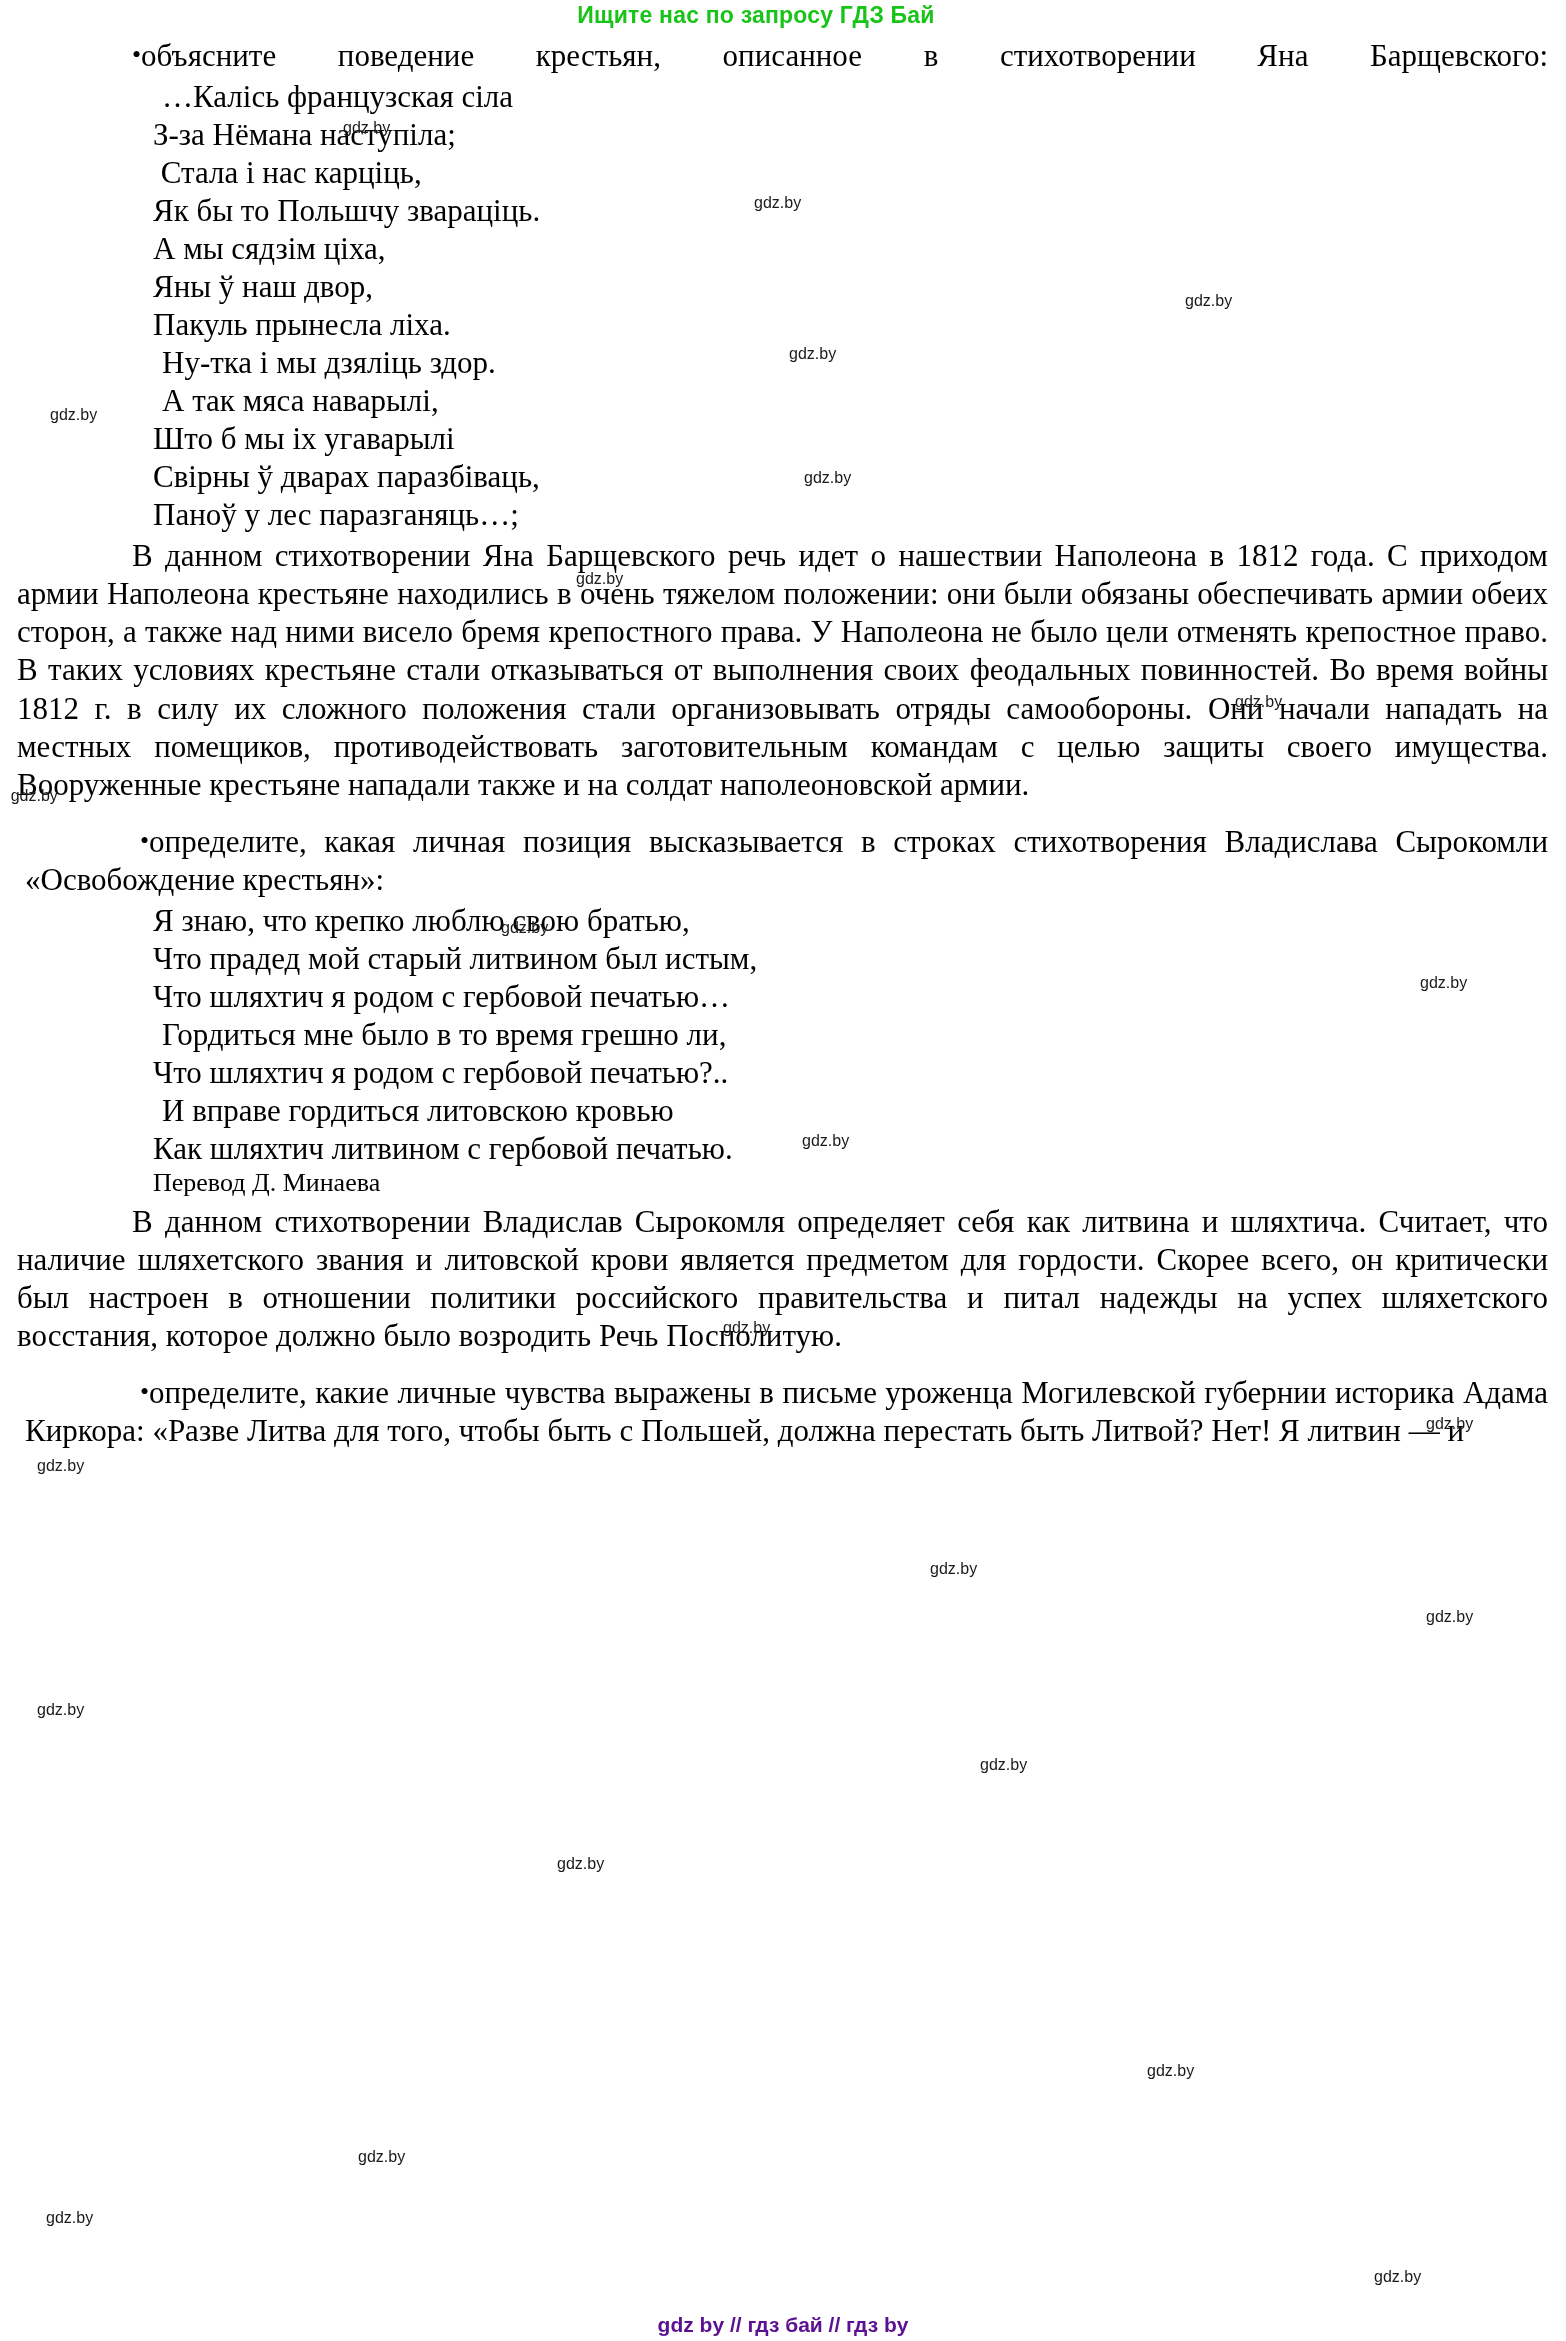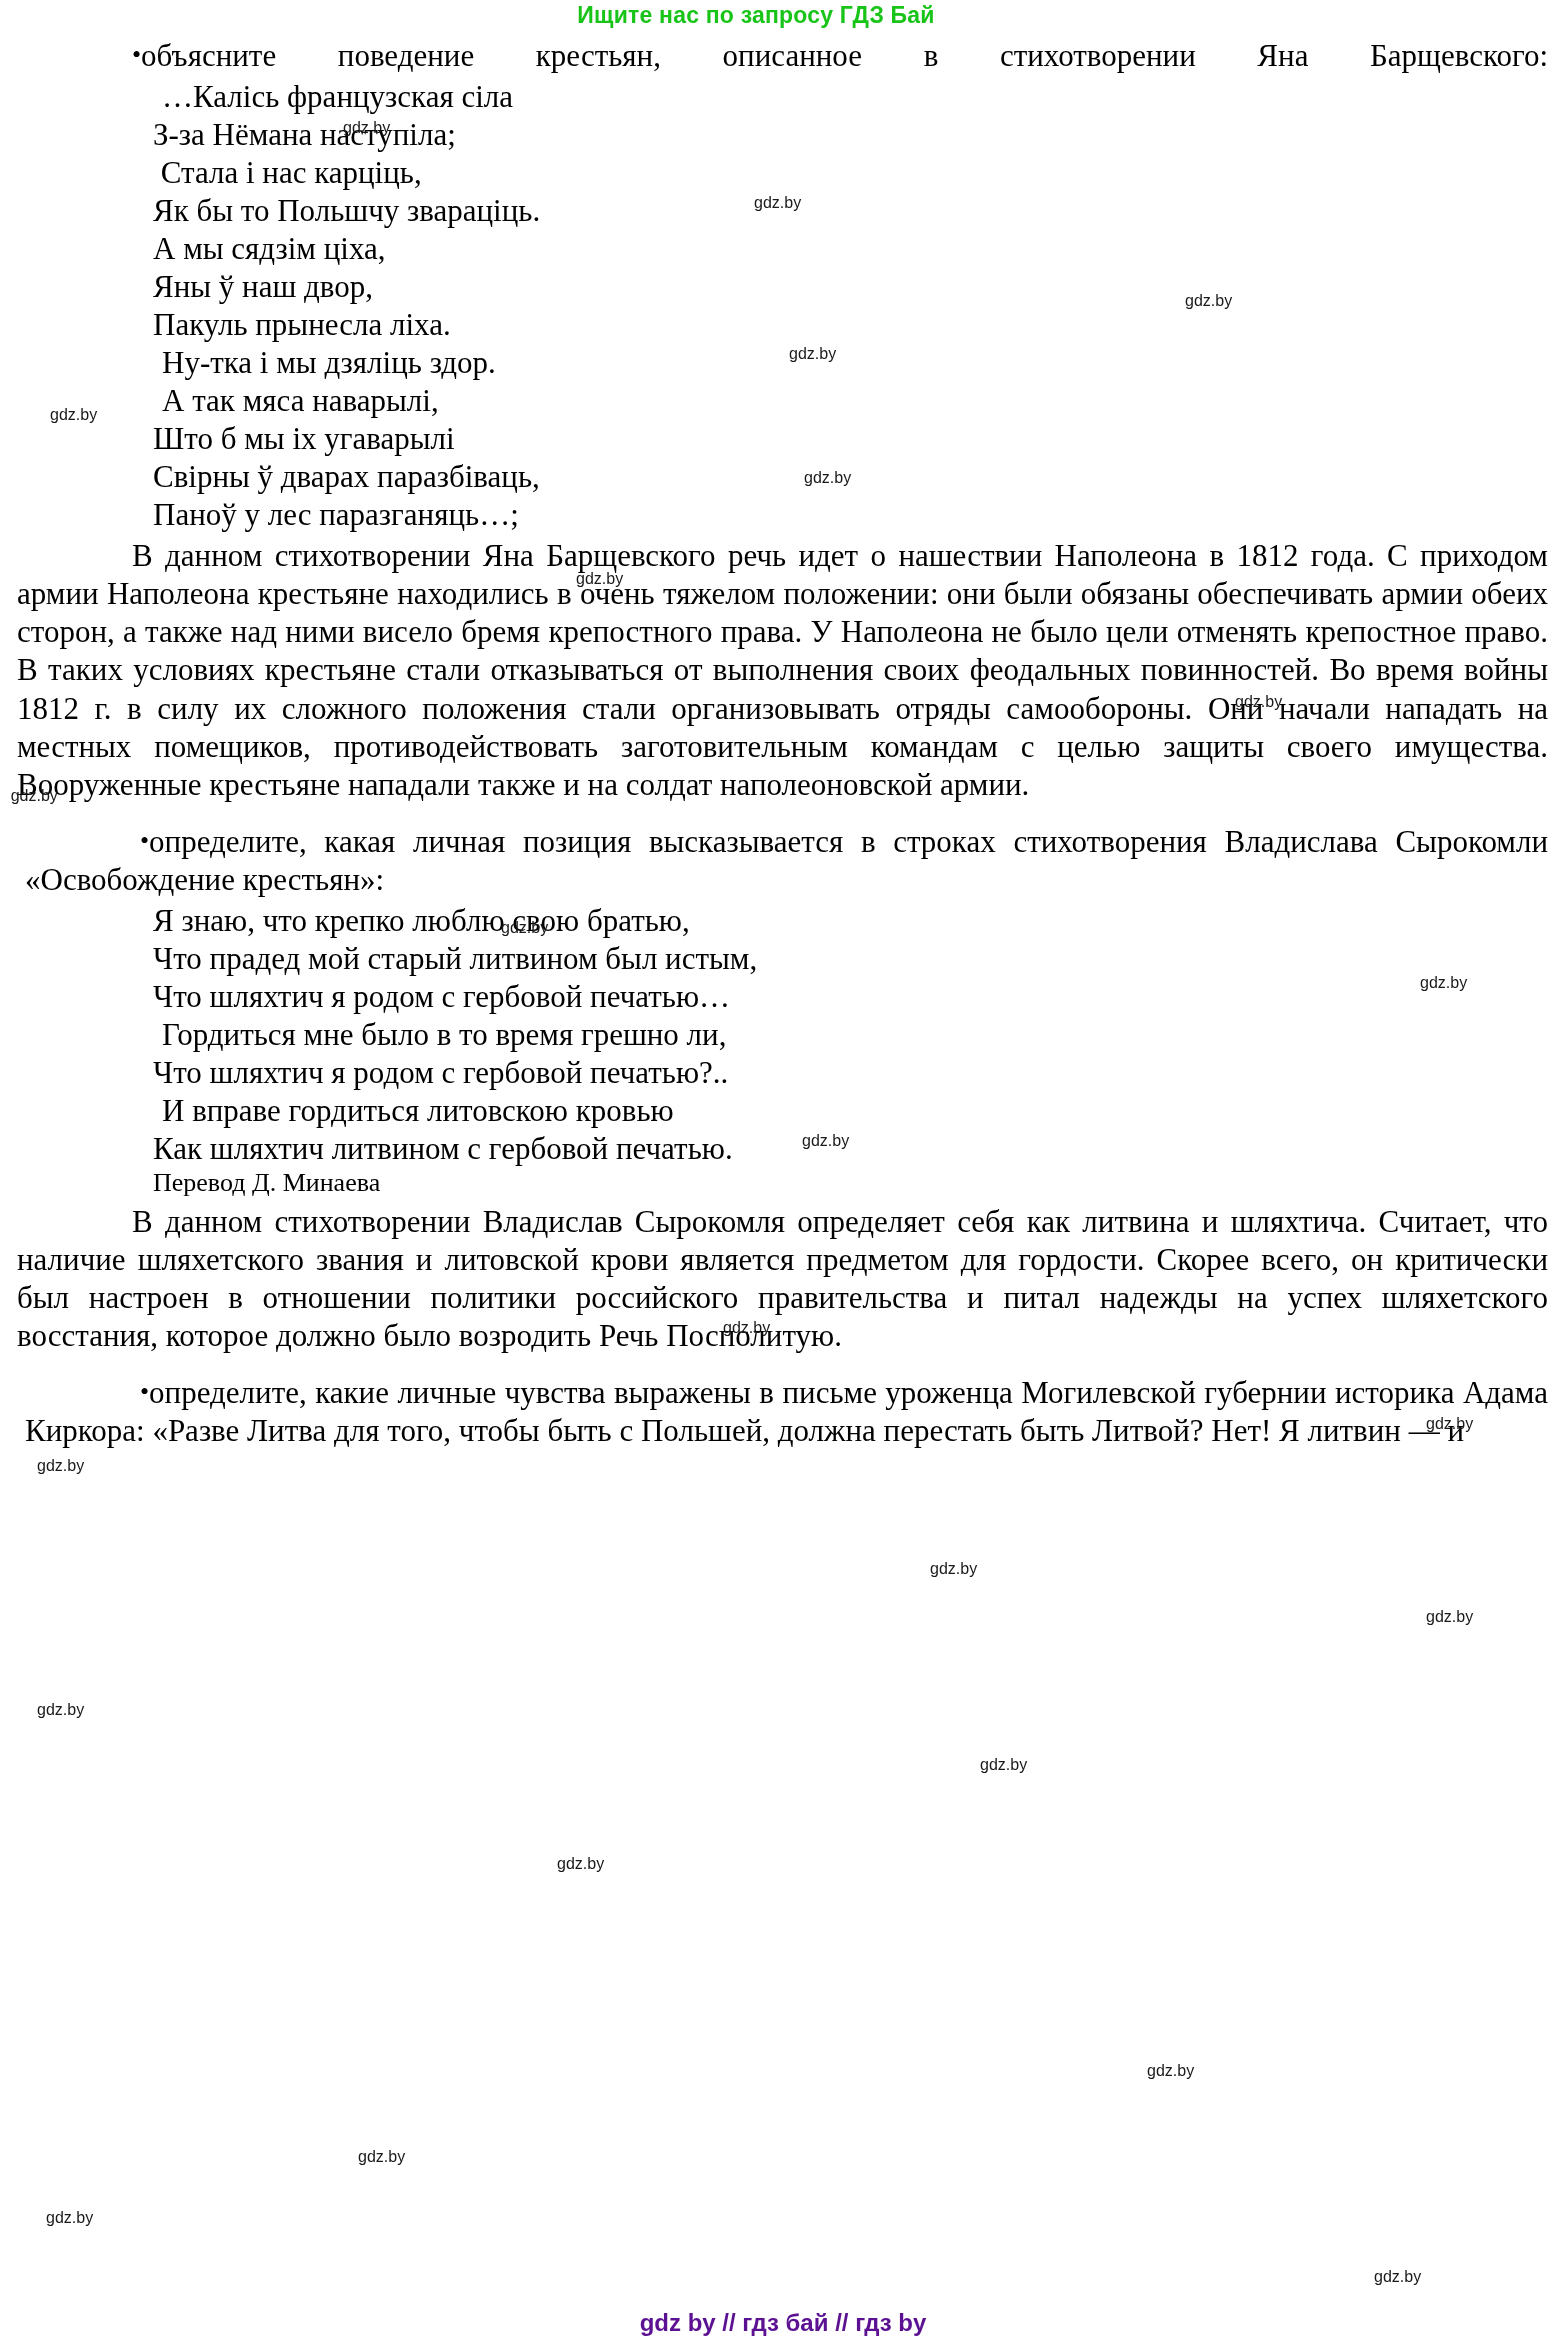--- a/index.html
+++ b/index.html
@@ -109,21 +109,21 @@
 
   
   #footer-links {
     position: absolute;
     left: 0;
     bottom: 4.6px;
     width: 1566px;
     text-align: center;
     font-family: "Liberation Sans", "DejaVu Sans", sans-serif;
     font-weight: bold;
-    font-size: 24px;
+    font-size: 21px;
     color: #5b1192;
     white-space: nowrap;
   }
 </style>
 </head>
 <body>
 
 <div id="page">
 
   <div id="promo-header">Ищите нас по запросу ГДЗ Бай</div>

